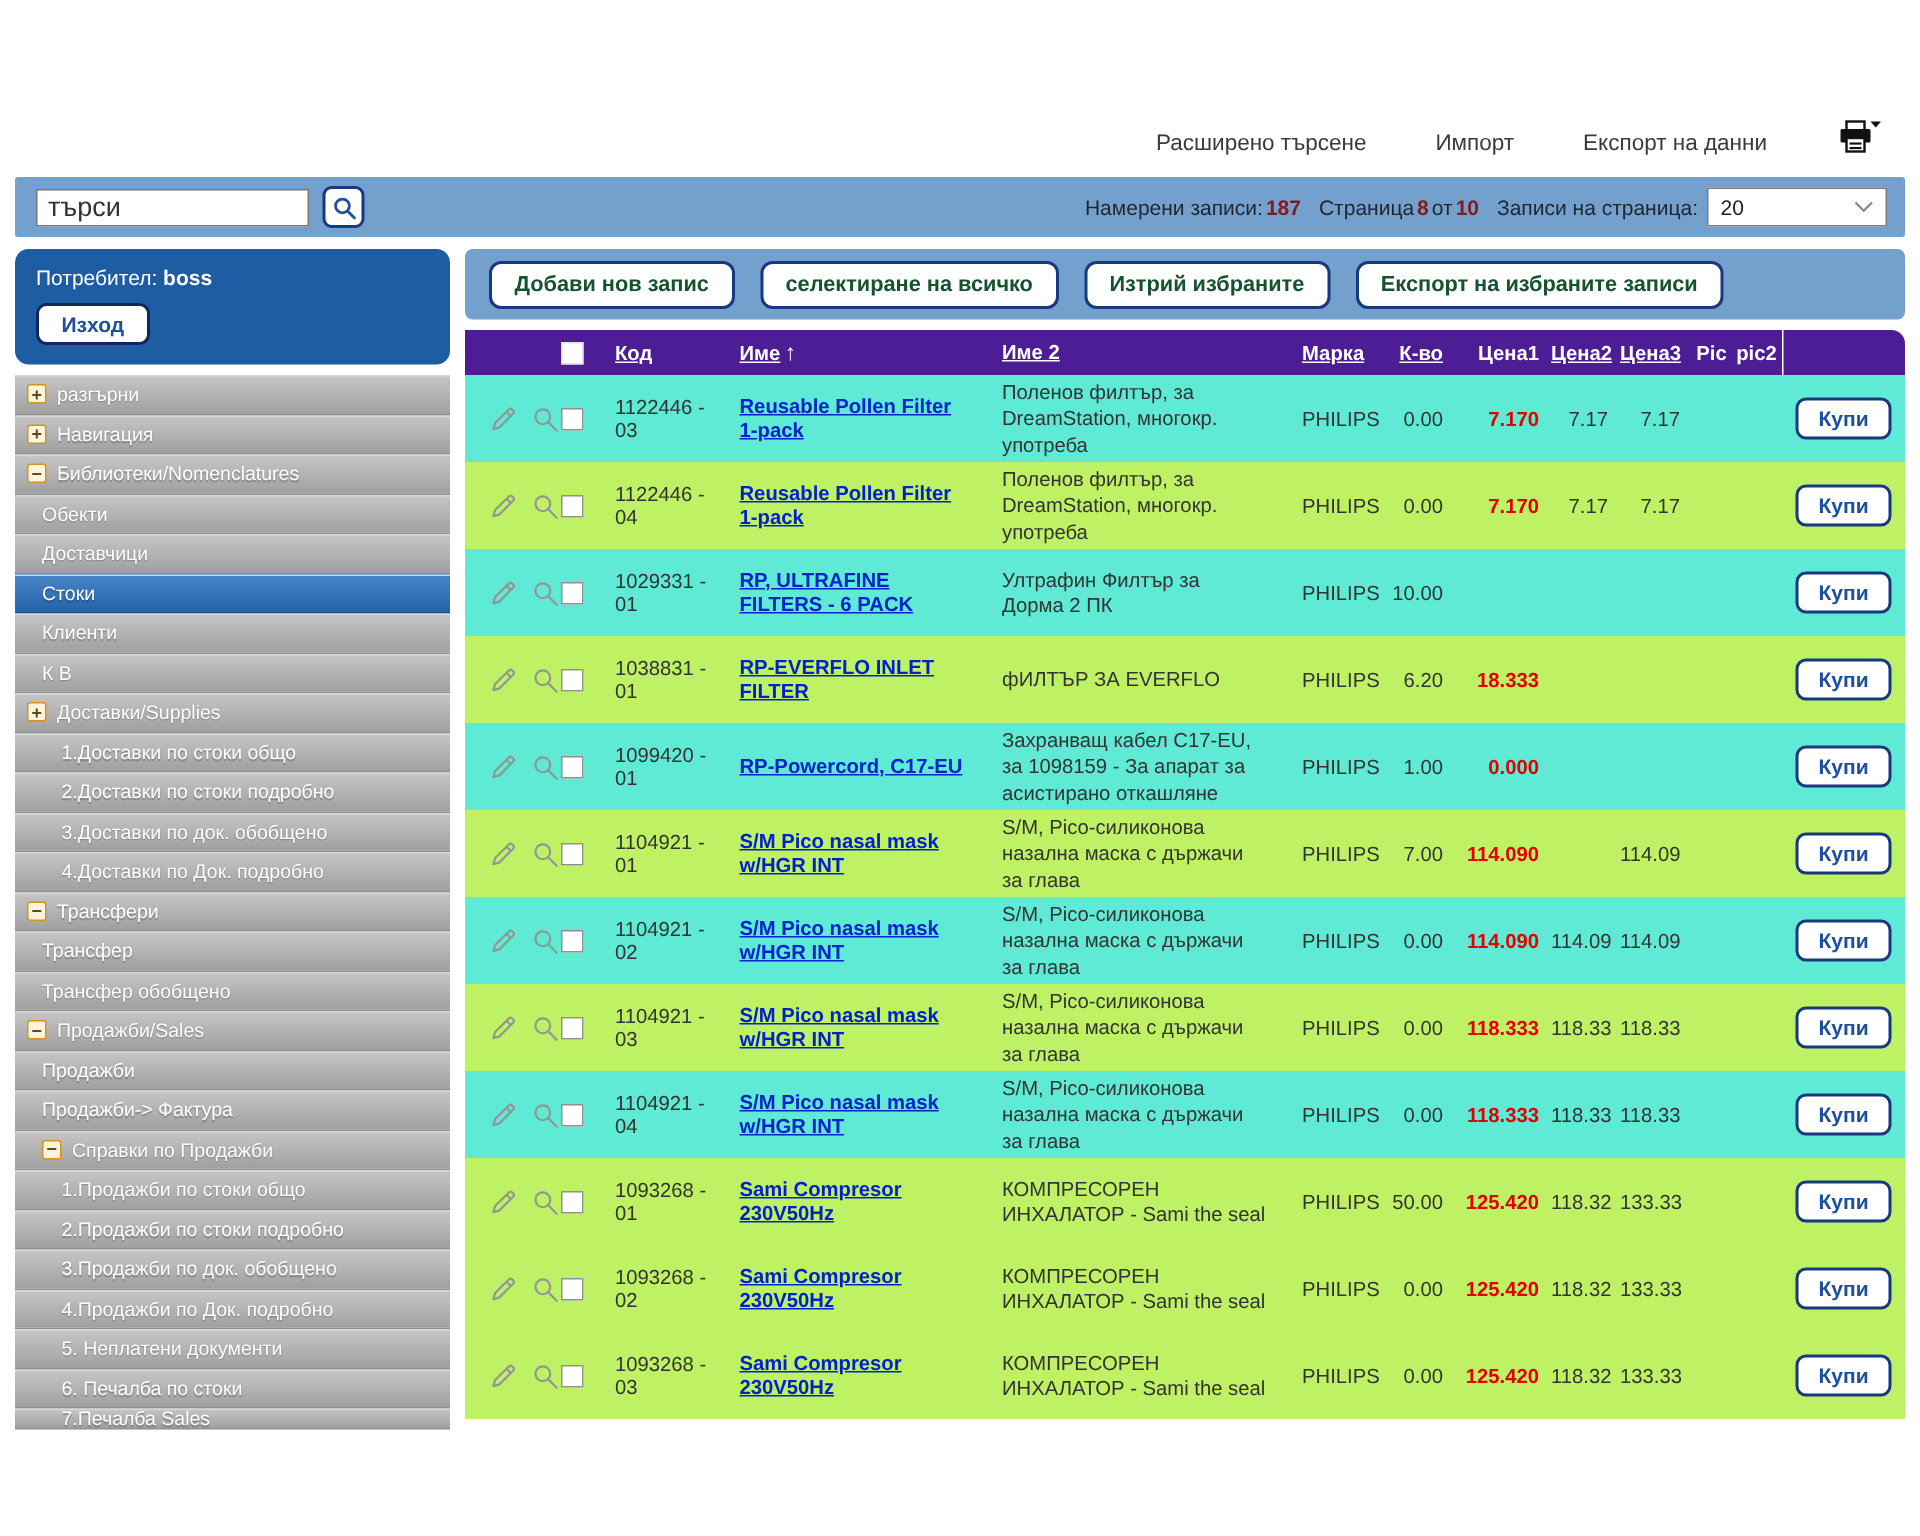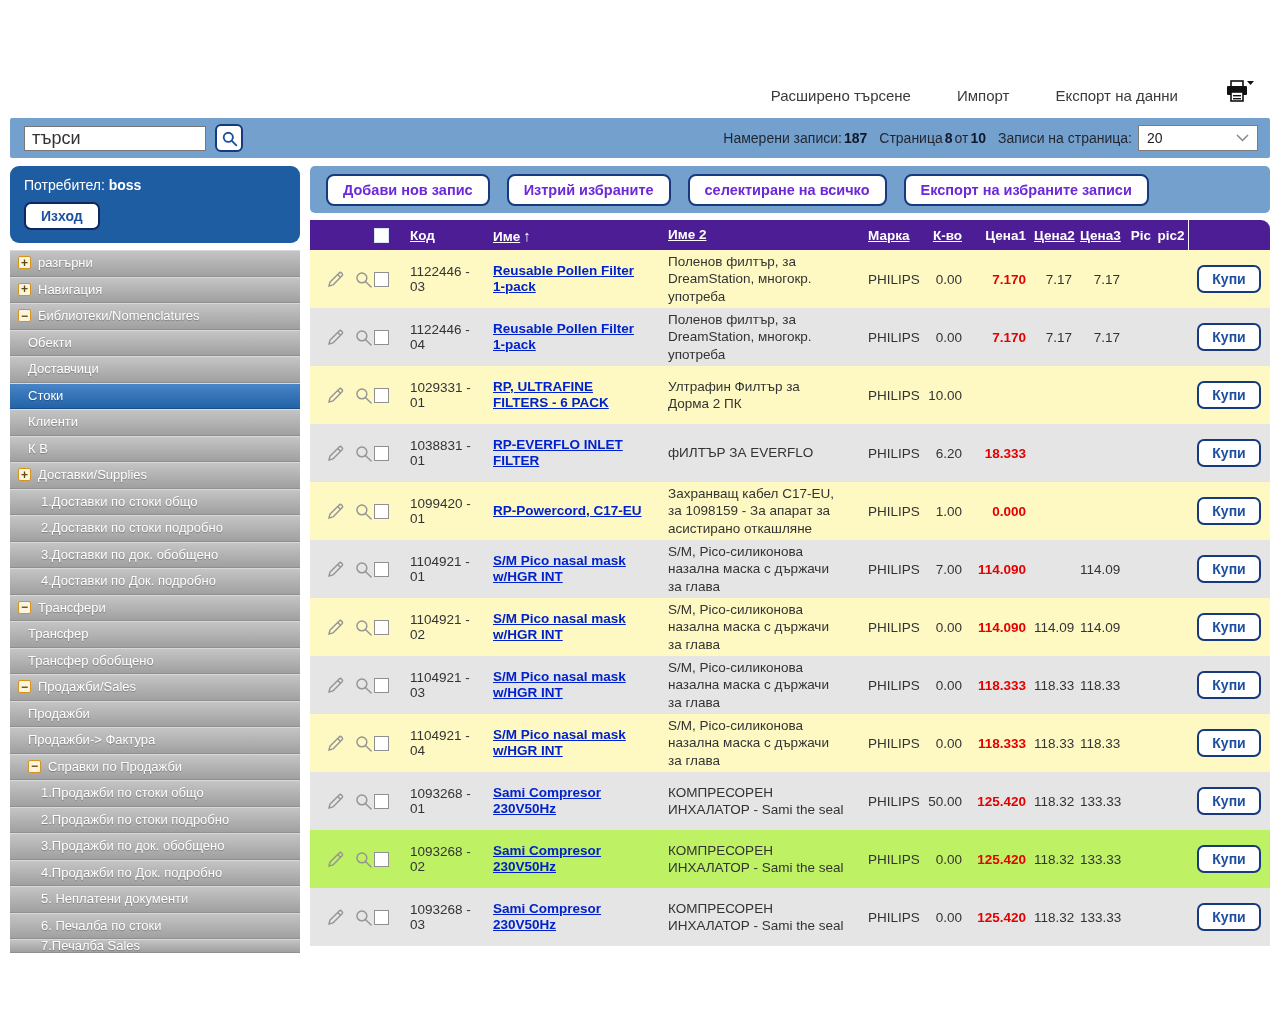--- a/index.html
+++ b/index.html
@@ -12,21 +12,21 @@
   .printer-wrap { position:relative; width:30px; height:24px; cursor:pointer; }
 
   
   .search-row { margin:6px 10px 0 10px; height:40px; background:#73a0cd; border-radius:2px;
                 display:flex; align-items:center; justify-content:space-between; padding:0 12px 0 14px; }
   .search-left { display:flex; align-items:center; }
   .search-input { width:182px; height:25px; border:1px solid #777; background:#fff; padding:2px 7px; font-size:18px; color:#333; font-family:inherit; }
   .mag-btn { width:28px; height:28px; margin-left:9px; background:#fff; border:2px solid #16397f; border-radius:6px;
              display:flex; align-items:center; justify-content:center; cursor:pointer; }
   .search-right { display:flex; align-items:center; gap:2px; font-size:14px; color:#1f2630; }
-  .search-right b { color:#0f172a; }
+  .search-right b { color:#7f1d1d; }
   .pp-select { width:120px; height:26px; margin-left:4px; background:#fff; border:1px solid #7c7c7c;
                display:flex; align-items:center; justify-content:space-between; padding:0 8px; font-size:14px; color:#222; cursor:pointer; }
 
   
   .content { display:flex; margin:8px 10px 0 10px; gap:10px; }
   .sidebar { width:290px; flex:none; }
   .main { flex:1; width:960px; }
 
   
   .user-panel { background:#1f5da3; border-radius:9px; padding:11px 14px 13px 14px; color:#fff; }
@@ -44,38 +44,38 @@
   .nav-item.lv1 { padding-left:18px; }
   .nav-item.lv2 { padding-left:31px; }
   .nav-item.selected { background:linear-gradient(180deg,#4a86c8 0%,#2263a8 100%); border-bottom:1px solid #1b4f8a; }
   .nav-item.partial { height:14px; overflow:hidden; }
   .expand-icon { width:13px; height:13px; flex:none; margin-right:7px; background:#fdf4dd; border:1px solid #d4941e;
                  border-radius:2px; color:#5b4a12; font-size:12px; line-height:10px; font-weight:bold;
                  display:flex; align-items:center; justify-content:center; text-shadow:none; }
 
   
   .toolbar { height:47px; background:#73a0cd; border-radius:5px; display:flex; align-items:center; padding-left:16px; gap:17px; }
-  .tb-btn { background:#fff; border:2px solid #16397f; border-radius:8px; color:#6d28d9; font-weight:bold;
+  .tb-btn { background:#fff; border:2px solid #16397f; border-radius:8px; color:#14532d; font-weight:bold;
             font-size:14.5px; padding:6px 15px; cursor:pointer; font-family:inherit; }
 
   
   .table { margin-top:7px; }
   .thead, .row { display:grid; grid-template-columns:56px 30px 82px 176px 198px 70px 48px 64px 46px 48px 26px 34px 82px; }
   .thead { height:30px; background:#4c1d95; color:#fff; align-items:center; font-size:13.5px; font-weight:bold; border-radius:0 9px 0 0; }
   .hlink { cursor:pointer; }
   .hlink.u { text-decoration:underline; }
   .sort-arrow { font-weight:normal; font-size:15px; margin-left:3px; }
   .th { padding:0; }
   .th.right, .cell.right { text-align:right; padding-right:8px; }
   .th.center { text-align:center; }
   .buy-th { border-left:1px solid #fff; height:30px; }
 
   .row { min-height:58px; align-items:center; font-size:13.5px; color:#333; padding:3px 0; }
-  .row.gray { background:#fef9c3; }
-  .row.white { background:#e5e5e5; }
+  .row.gray { background:#5eead4; }
+  .row.white { background:#bef264; }
   .row.dark { background:#bef264; }
 
   .c-icons { display:flex; gap:9px; padding-left:16px; align-items:center; }
   .row-icon { cursor:pointer; display:flex; }
   .cb { width:15px; height:15px; background:#fff; border:1px solid #909090; margin:0 auto; cursor:pointer; }
   .hcb { width:15px; height:15px; background:#fff; border:1px solid #d9e4f2; margin:0 auto; cursor:pointer; }
   .c-code { padding-left:14px; padding-right:4px; }
   .c-name { padding-left:15px; padding-right:10px; }
   .name-link { color:#0022cc; font-weight:bold; text-decoration:underline; cursor:pointer; line-height:1.22; }
   .c-name2 { padding-left:14px; padding-right:8px; line-height:1.28; }
@@ -252,22 +252,22 @@
         <div class="nav-item lv2 partial">
 
     <span class="nav-label">7.Печалба Sales</span>
   </div>
       </div>
   </div>
 
   <div class="main">
     <div class="toolbar" id="toolbar">
         <button class="tb-btn">Добави нов запис</button>
+        <button class="tb-btn">селектиране на всичко</button>
         <button class="tb-btn">Изтрий избраните</button>
-        <button class="tb-btn">селектиране на всичко</button>
         <button class="tb-btn">Експорт на избраните записи</button>
       </div>
 
     <div class="table">
       <div class="thead">
         <div class="th"></div>
         <div class="th">
             <div class="hcb"></div>
           </div>
         <div class="th c-code"><span class="hlink u">Код</span></div>

